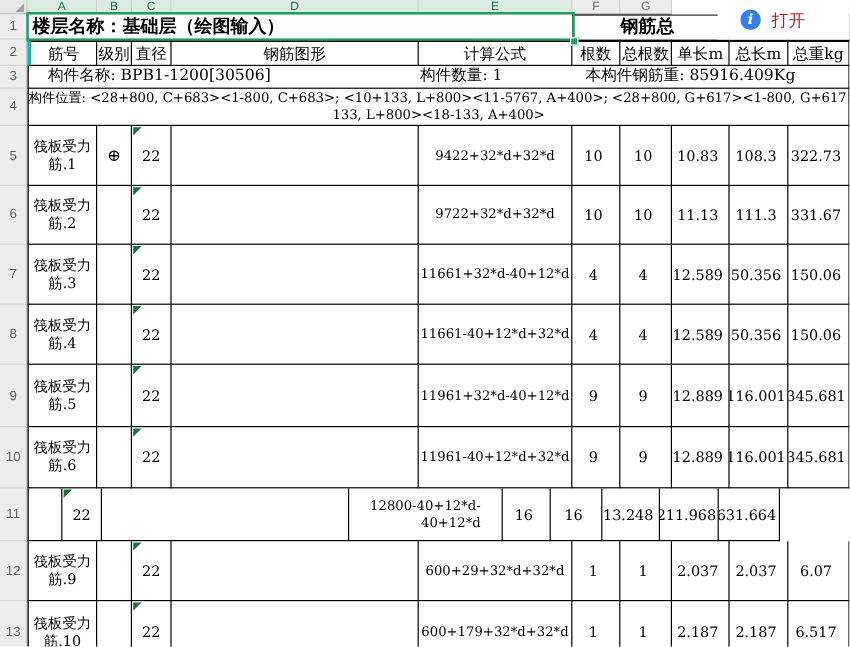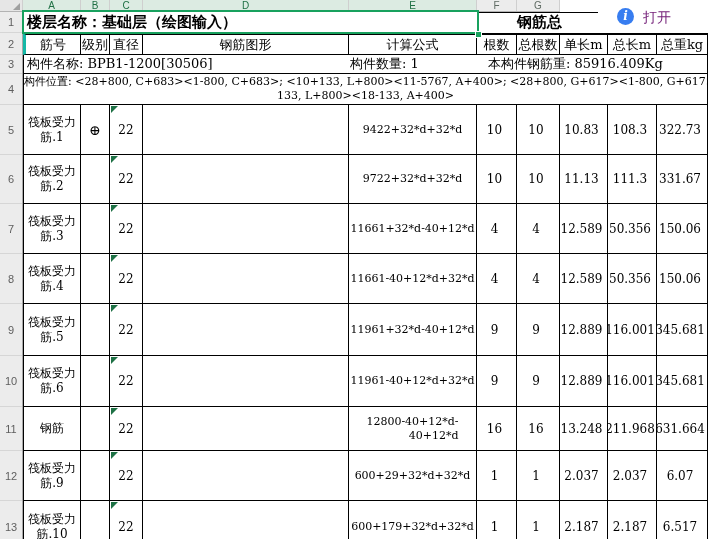--- a/index.html
+++ b/index.html
@@ -59,21 +59,21 @@
     border-top:2px solid #000; font-size:13px; white-space:nowrap;
     display:flex; align-items:center; justify-content:center;
   }
   .r2 .c:first-child { border-left:3px solid #14b8a6; }
   
   .r3 {
     height:19px; display:flex; box-sizing:border-box;
     border-left:1px solid #000; border-right:1px solid #000; border-bottom:1px solid #000;
     font-size:13px; line-height:17px; white-space:nowrap;
   }
-  .r3-a { width:326px; box-sizing:border-box; padding-left:3px; overflow:hidden; }
+  .r3-a { width:326px; box-sizing:border-box; padding-left:16px; overflow:hidden; }
   .r3-b { width:128px; box-sizing:border-box; overflow:hidden; }
   .r3-c { width:229px; box-sizing:border-box; padding-left:10px; overflow:hidden; }
   
   .r4 {
     height:31px; box-sizing:border-box;
     border-left:1px solid #000; border-right:1px solid #000; border-bottom:1px solid #000;
     font-size:11px; line-height:14px; text-align:center; white-space:pre;
     padding-top:1px; overflow:hidden;
   }
   
@@ -101,21 +101,21 @@
   .ovl { position:absolute; background:#fff; z-index:6; }
   #ovlA { left:598px; top:0; width:110px; height:33px; }
   #ovlB { left:560px; top:0; width:148px; height:12px; }
   #infoicon {
     position:absolute; left:617px; top:8px; width:17px; height:17px; z-index:7;
     border-radius:50%; background:#377df0; color:#fff;
     font:bold 12px/17px "DejaVu Serif",serif; text-align:center; font-style:italic;
   }
   #infolabel {
     position:absolute; left:643px; top:9px; z-index:7;
-    font:14px/16px "Liberation Sans",sans-serif; color:#701a75; white-space:nowrap;
+    font:14px/16px "Liberation Sans",sans-serif; color:#b91c1c; white-space:nowrap;
   }
 </style>
 </head>
 <body>
 
 <div id="app">
 
   <div id="strip">
     <div id="corner">
       <span class="tri"></span>
@@ -267,21 +267,20 @@
     <div class="c cD"></div>
     <div class="c cE formula">11961-40+12*d+32*d</div>
     <div class="c cF num">9</div>
     <div class="c cG num">9</div>
     <div class="c cH num">12.889</div>
     <div class="c cI num">116.001</div>
     <div class="c cJ num">345.681</div>
   </div>
 
   <div class="row drow" style="height: 44px;">
-    <div class="c cA name">钢筋</div>
     <div class="c cB grade"></div>
     <div class="c cC dia">
       <span class="gtri"></span>
       <span>22</span>
     </div>
     <div class="c cD"></div>
     <div class="c cE formula">12800-40+12*d-
 40+12*d</div>
     <div class="c cF num">16</div>
     <div class="c cG num">16</div>

